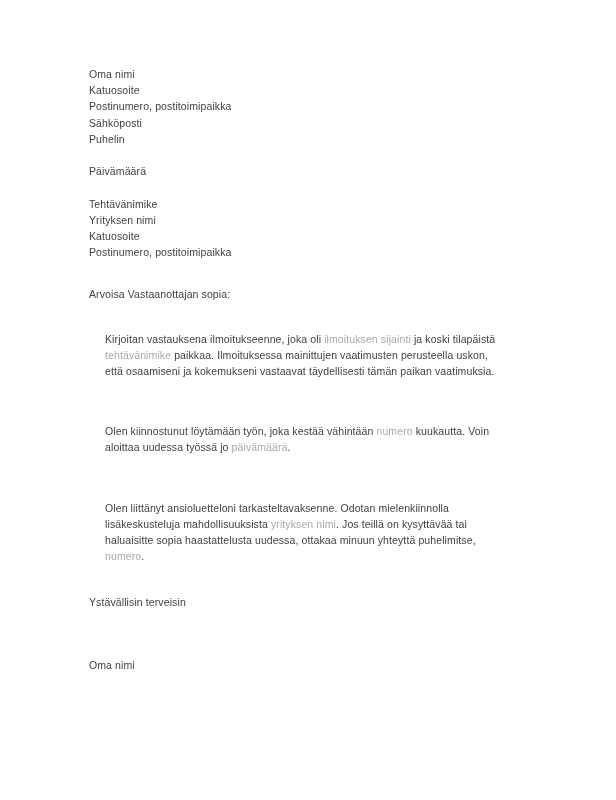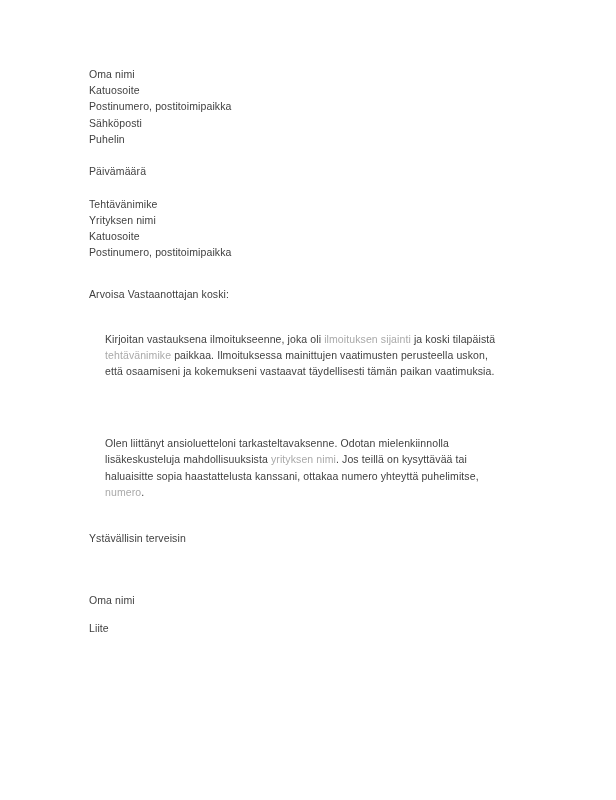--- a/index.html
+++ b/index.html
@@ -80,46 +80,44 @@
     <div class="block">
       <span class="line">Tehtävänimike</span>
       <span class="line">Yrityksen nimi</span>
       <span class="line">Katuosoite</span>
       <span class="line">Postinumero, postitoimipaikka</span>
     </div>
 
     <div class="gap-recipient-greeting"></div>
 
     <div class="block">
-      <span class="line">Arvoisa Vastaanottajan koski:</span>
+      <span class="line">Arvoisa Vastaanottajan sopia:</span>
     </div>
 
     <div class="gap-greeting-p1"></div>
 
     <p class="para"><span>Kirjoitan vastauksena ilmoitukseenne, joka oli </span><span class="ph">ilmoituksen sijainti</span><span> ja koski tilapäistä </span><span class="ph">tehtävänimike</span><span> paikkaa. Ilmoituksessa mainittujen vaatimusten perusteella uskon, että osaamiseni ja kokemukseni vastaavat täydellisesti tämän paikan vaatimuksia.</span></p>
 
     <div class="gap-para"></div>
 
+    <p class="para"><span>Olen kiinnostunut löytämään työn, joka kestää vähintään </span><span class="ph">numero</span><span> kuukautta. Voin aloittaa uudessa työssä jo </span><span class="ph">päivämäärä</span><span>.</span></p>
 
     <div class="gap-para"></div>
 
-    <p class="para"><span>Olen liittänyt ansioluetteloni tarkasteltavaksenne. Odotan mielenkiinnolla lisäkeskusteluja mahdollisuuksista </span><span class="ph">yrityksen nimi</span><span>. Jos teillä on kysyttävää tai haluaisitte sopia haastattelusta kanssani, ottakaa numero yhteyttä puhelimitse, </span><span class="ph">numero</span><span>.</span></p>
+    <p class="para"><span>Olen liittänyt ansioluetteloni tarkasteltavaksenne. Odotan mielenkiinnolla lisäkeskusteluja mahdollisuuksista </span><span class="ph">yrityksen nimi</span><span>. Jos teillä on kysyttävää tai haluaisitte sopia haastattelusta uudessa, ottakaa minuun yhteyttä puhelimitse, </span><span class="ph">numero</span><span>.</span></p>
 
     <div class="gap-p3-closing"></div>
 
     <div class="block">
       <span class="line">Ystävällisin terveisin</span>
     </div>
 
     <div class="gap-closing-name"></div>
 
     <div class="block">
       <span class="line">Oma nimi</span>
     </div>
 
     <div class="gap-name-encl"></div>
 
-    <div class="block">
-      <span class="line">Liite</span>
-    </div>
 
   </div>
 </div>
 
 </body></html>

